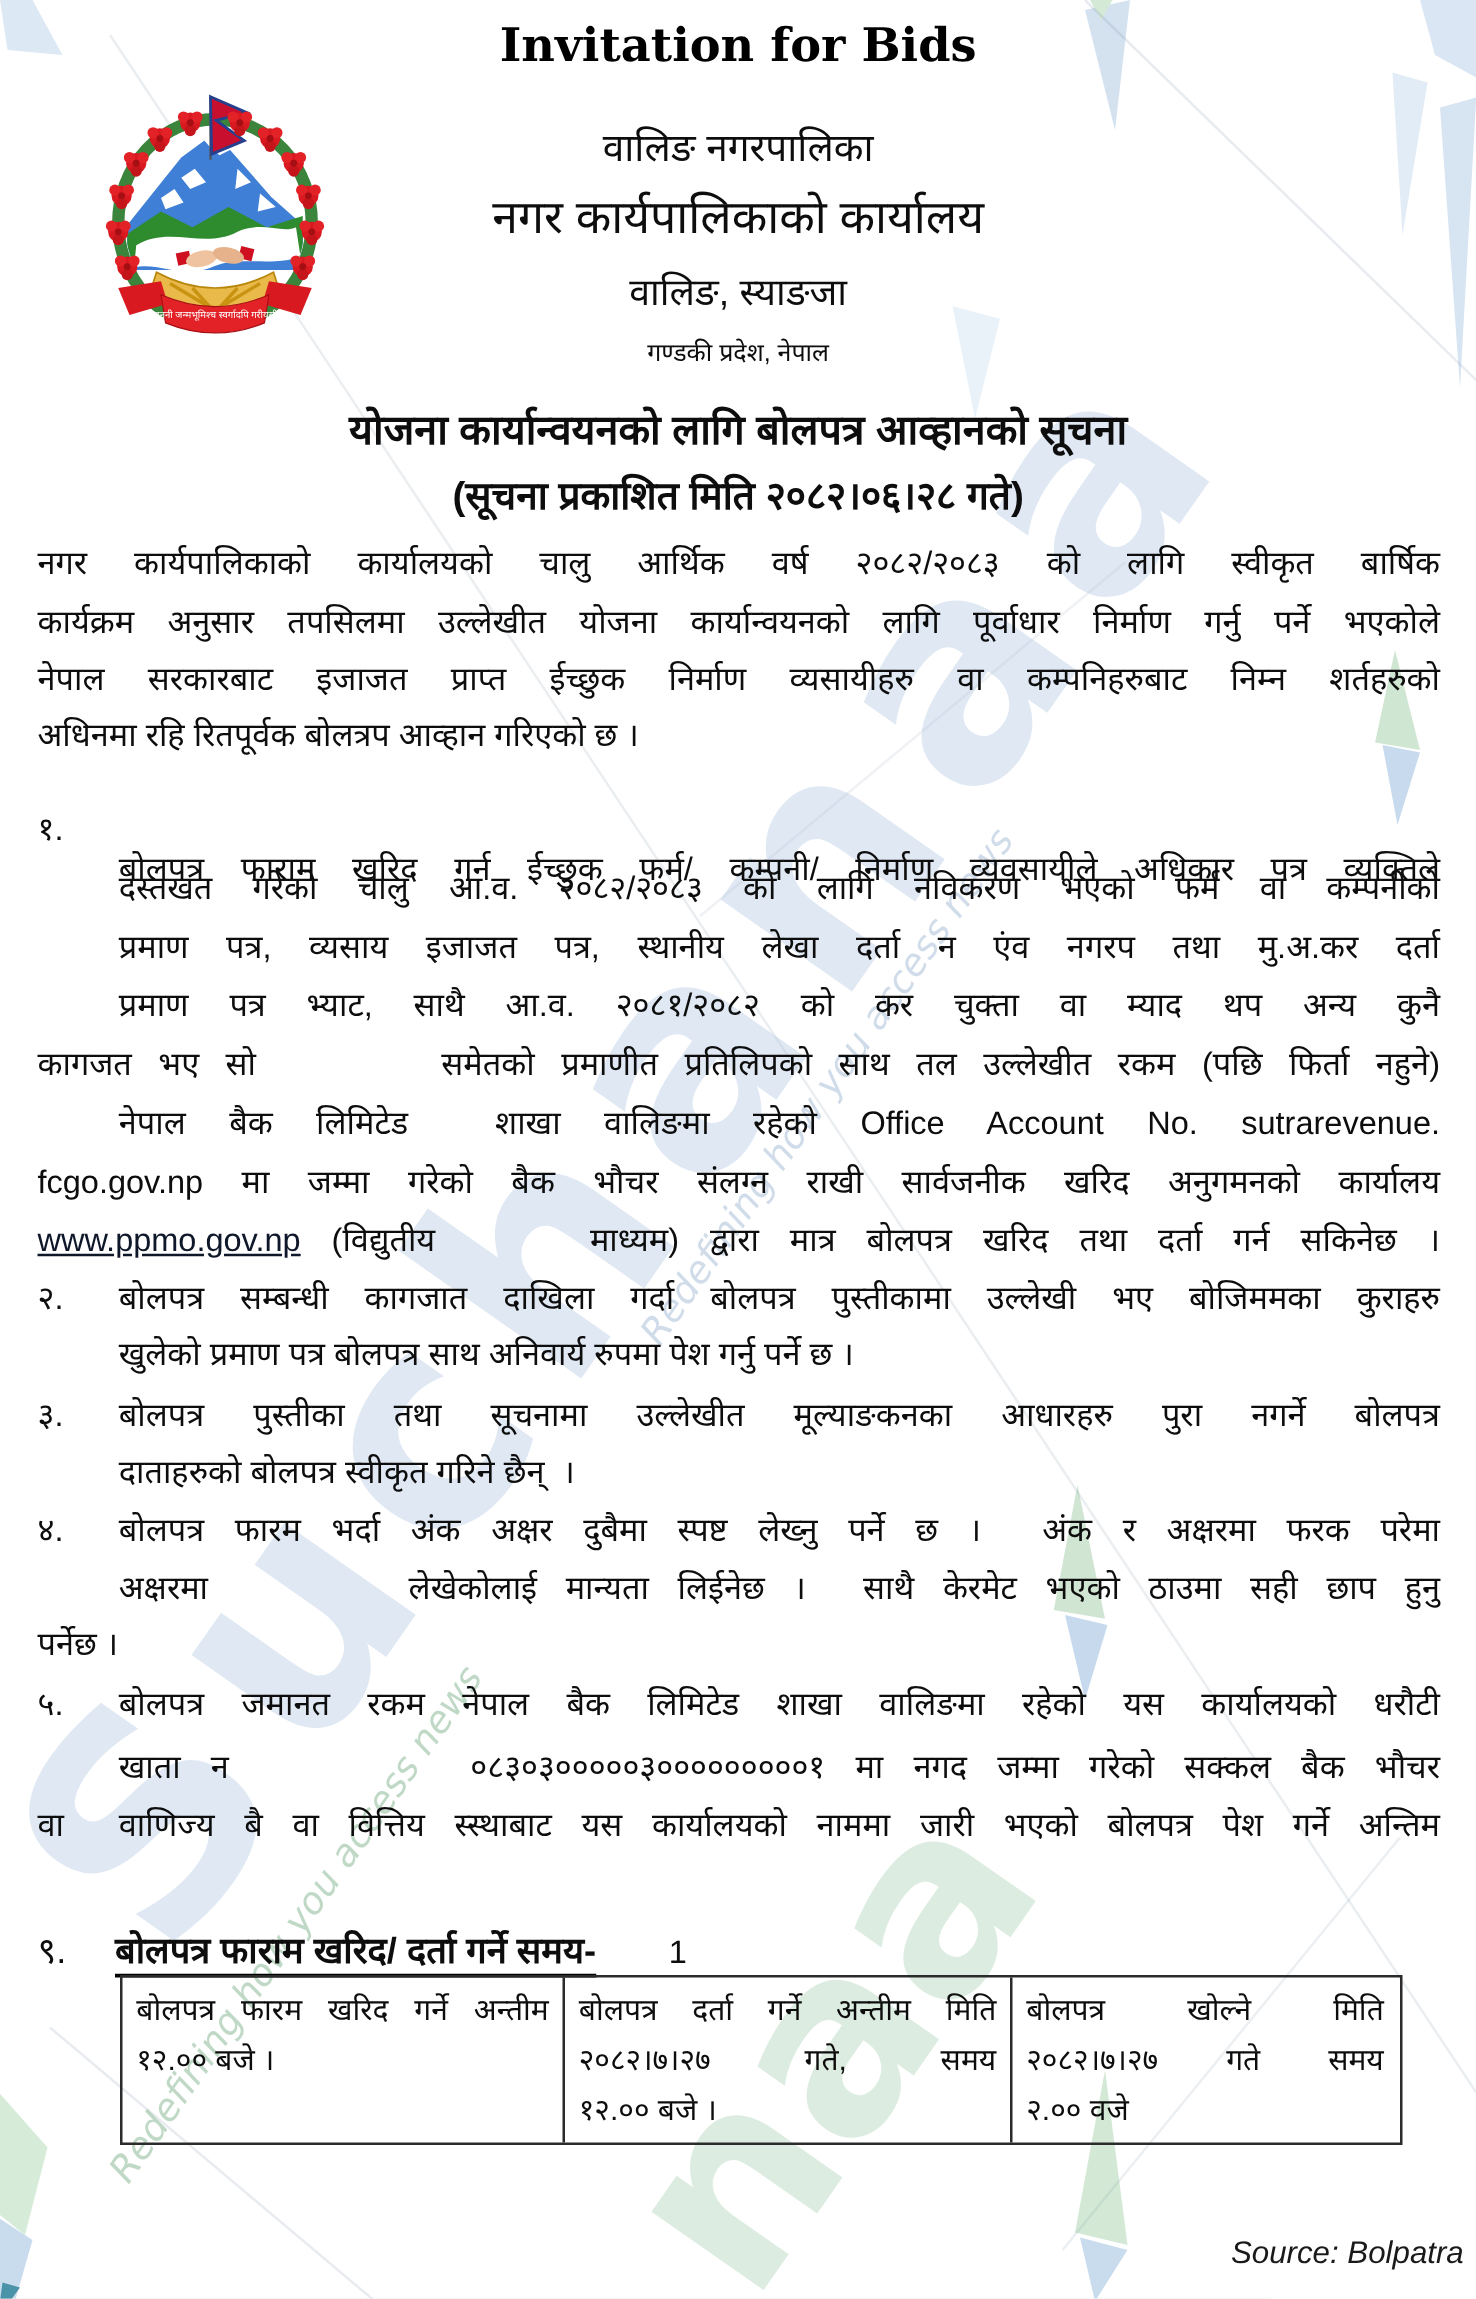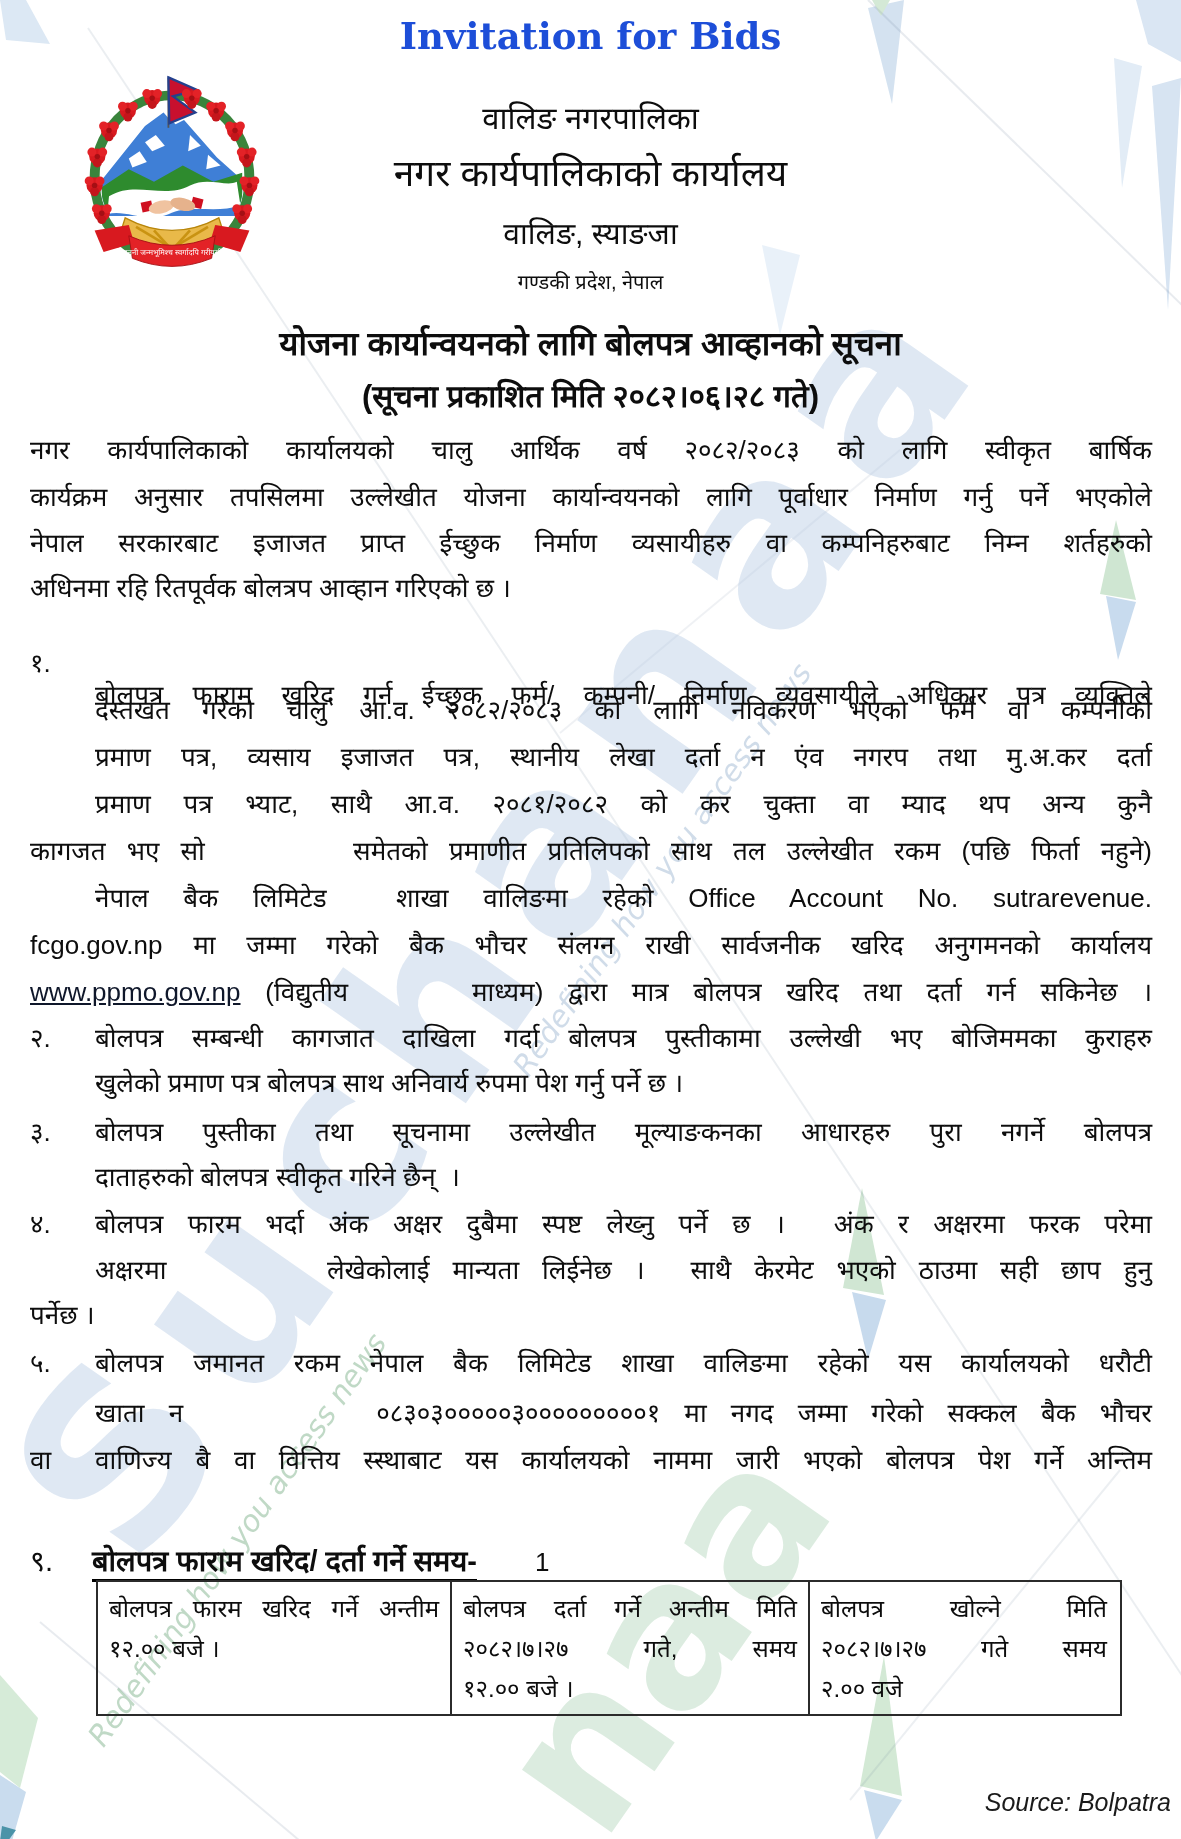--- a/index.html
+++ b/index.html
@@ -11,21 +11,21 @@
   .wm-big{left:70px;top:1390px;font-size:235px;font-weight:bold;letter-spacing:26px;
       color:rgba(178,199,226,0.42);transform-origin:0 50%;transform:rotate(-55deg);}
   .wm-tail{left:545px;top:1690px;font-size:200px;font-weight:bold;
       color:rgba(168,208,178,0.40);transform-origin:0 50%;transform:rotate(-55deg);}
   .wm-tag1{left:95px;top:1725px;font-size:30px;font-style:italic;
       color:rgba(140,185,152,0.55);transform-origin:0 50%;transform:rotate(-55deg);}
   .wm-tag2{left:520px;top:1055px;font-size:30px;font-style:italic;
       color:rgba(162,186,212,0.5);transform-origin:0 50%;transform:rotate(-55deg);}
   .content{position:absolute;left:0;top:0;width:1181px;height:1839px;z-index:2;}
   .doc-title{position:absolute;top:14px;left:0;width:100%;text-align:center;
-      font-family:"DejaVu Serif", serif;font-weight:bold;font-size:37px;color:#1d4ed8;}
+      font-family:"DejaVu Serif", serif;font-weight:bold;font-size:37px;color:#000000;}
   .hc{position:absolute;left:0;width:100%;text-align:center;}
   .h1{top:96px;font-size:31px;}
   .h2{top:146px;font-size:37px;}
   .h3{top:212px;font-size:30px;}
   .h4{top:268px;font-size:20px;}
   .h5{top:320px;font-size:33px;font-weight:bold;}
   .h6{top:374px;font-size:31px;font-weight:bold;}
   .logo{position:absolute;left:82px;top:72px;}
   .bline{position:absolute;font-size:26px;line-height:40px;height:42px;overflow:visible;}
   .bnum{position:absolute;left:30px;font-size:26px;line-height:40px;}

